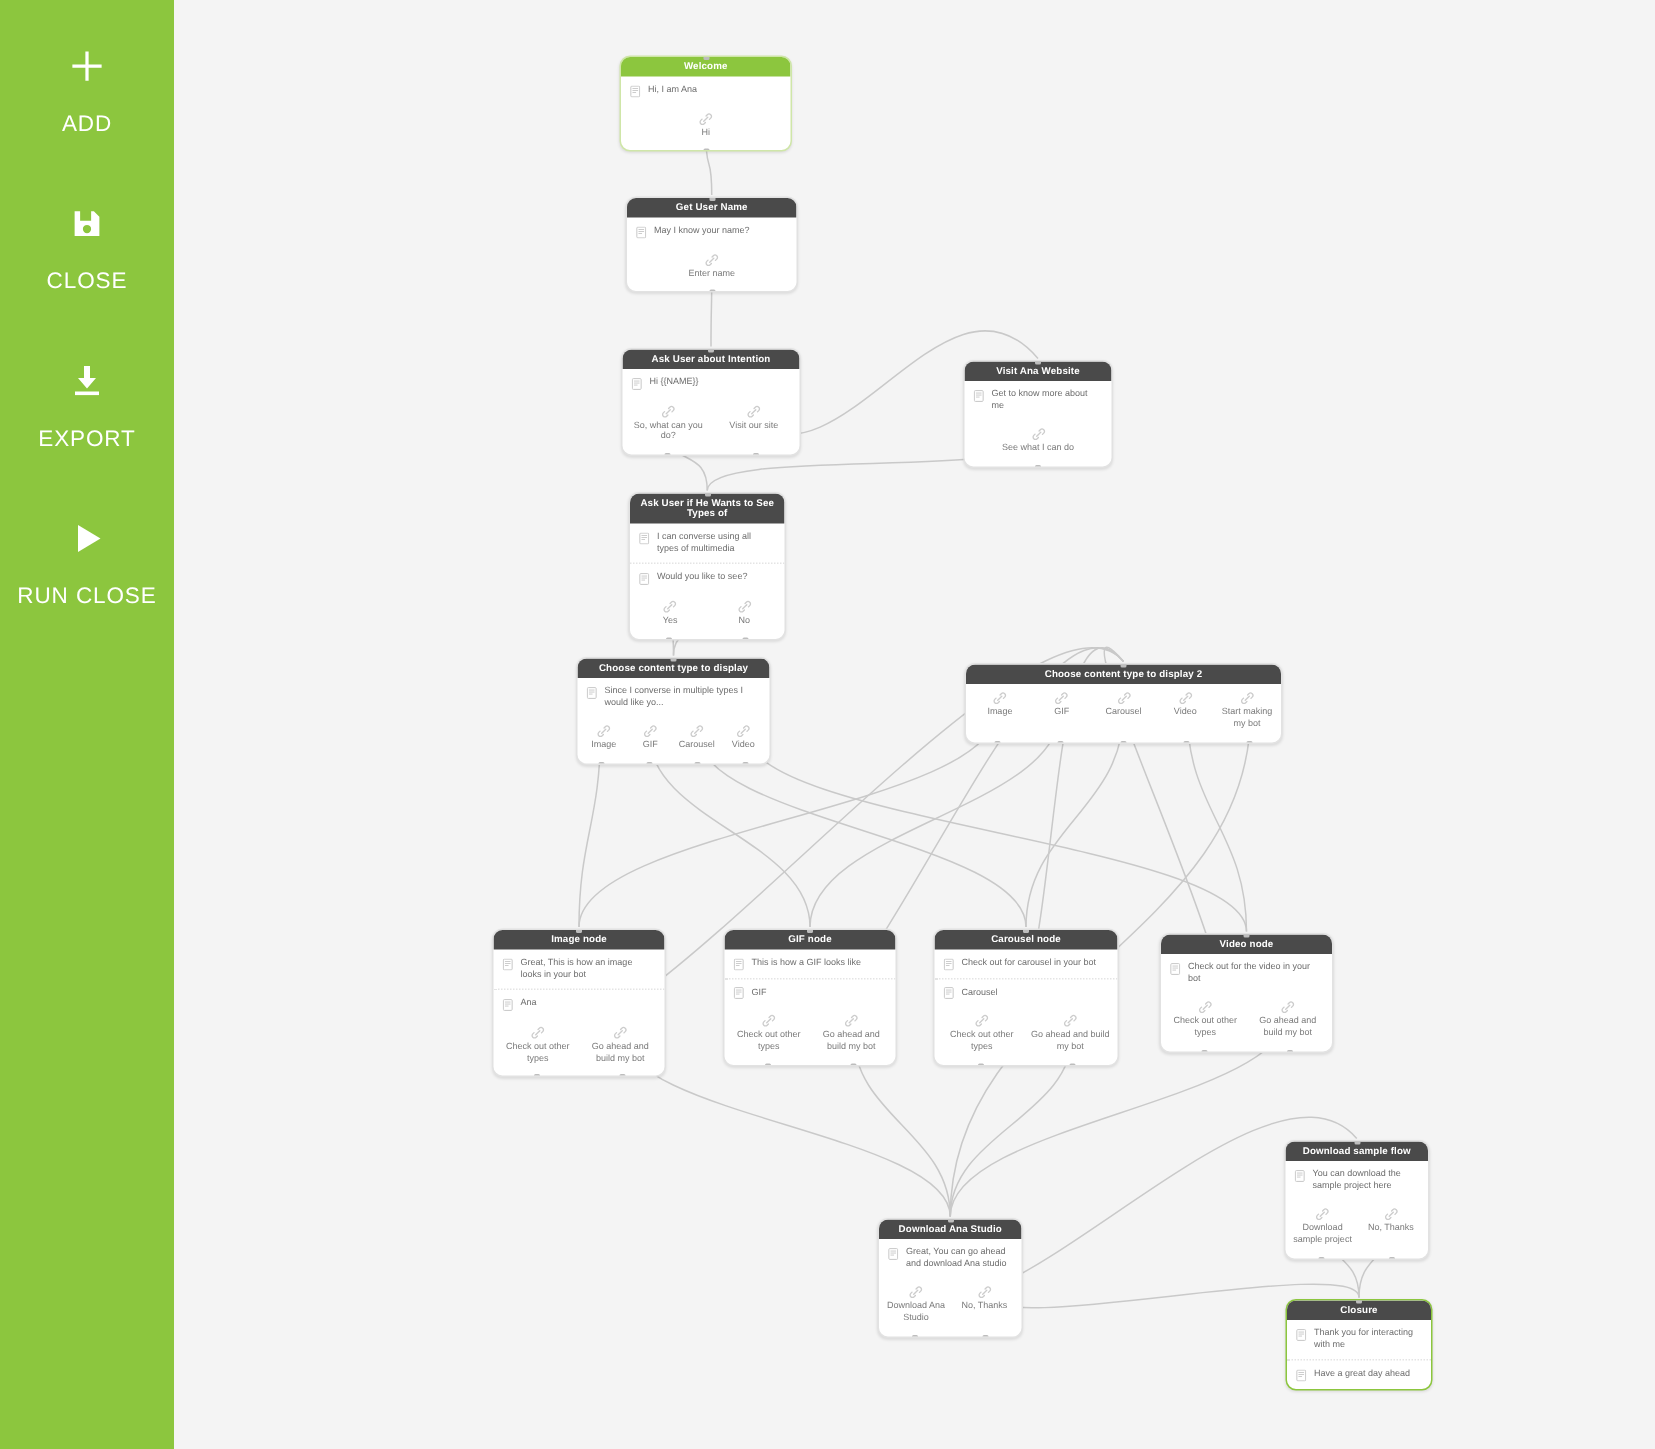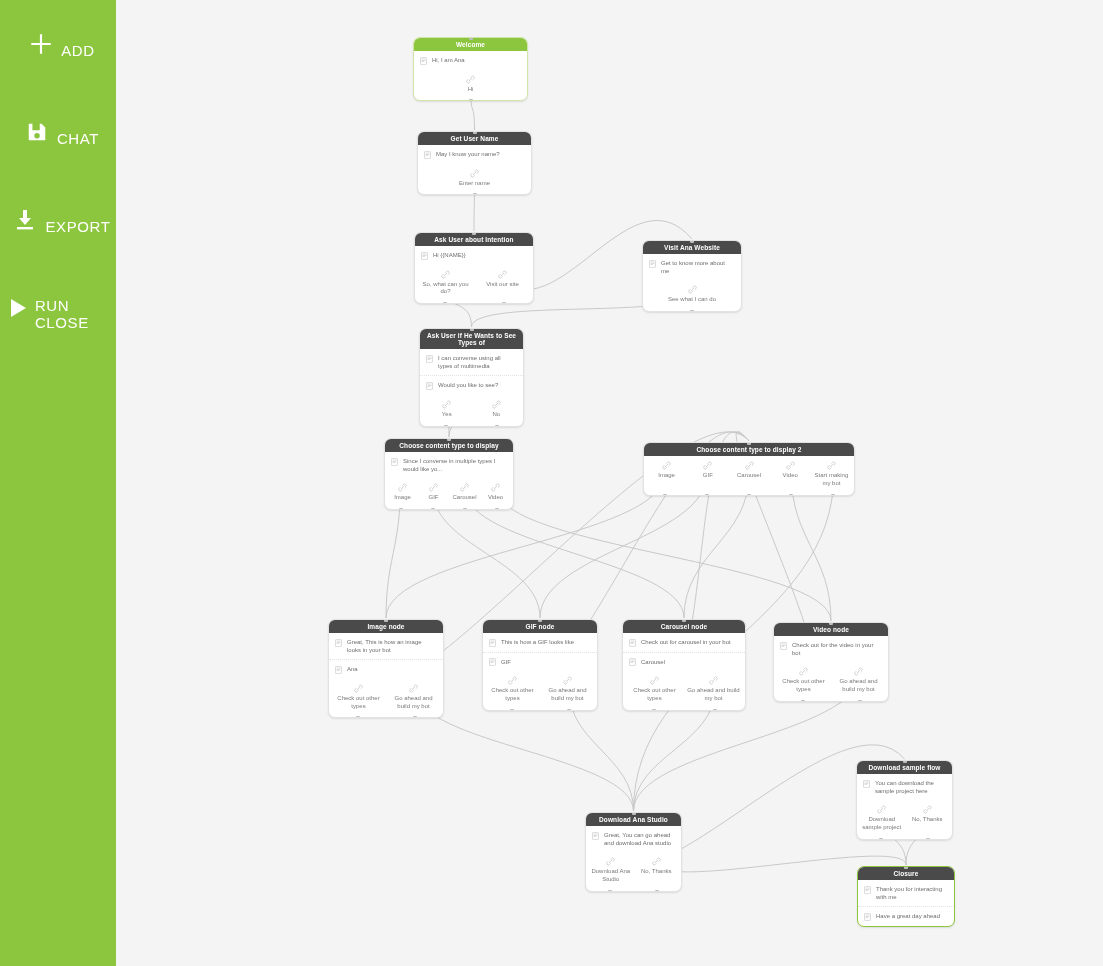--- a/index.html
+++ b/index.html
@@ -16,21 +16,21 @@
   #sidebar {
     position: absolute; left: 0; top: 0;
     width: 116px; height: 966px;
     background: #8cc63e;
     display: flex; flex-direction: column;
     align-items: center;
     padding-top: 26px;
   }
   .side-item {
     width: 116px;
-    display: flex; flex-direction: row;
+    display: flex; flex-direction: column;
     align-items: center; justify-content: center;
     margin-bottom: 40px;
     cursor: pointer;
     user-select: none;
   }
   .side-icon {
     height: 36px; width: 40px;
     display: flex; align-items: center; justify-content: center;
     color: #ffffff;
     margin-bottom: 12px;
@@ -138,21 +138,21 @@
           </svg>
         </div>
         <div class="side-label">ADD</div>
       </div>
       <div class="side-item">
         <div class="side-icon">
           <svg width="22" height="22" viewBox="0 0 24 24">
             <path d="M3 3h14l4 4v14H3V3zm4 0v7h8V3H7zm5 10a3 3 0 100 6 3 3 0 000-6z" fill="currentColor"></path>
           </svg>
         </div>
-        <div class="side-label">CHAT</div>
+        <div class="side-label">CLOSE</div>
       </div>
       <div class="side-item">
         <div class="side-icon">
           <svg width="24" height="24" viewBox="0 0 24 24">
             <path d="M10 2h4v8h4l-6 7-6-7h4V2z" fill="currentColor"></path>
             <rect x="4" y="19" width="16" height="2.4" fill="currentColor"></rect>
           </svg>
         </div>
         <div class="side-label">EXPORT</div>
       </div>

